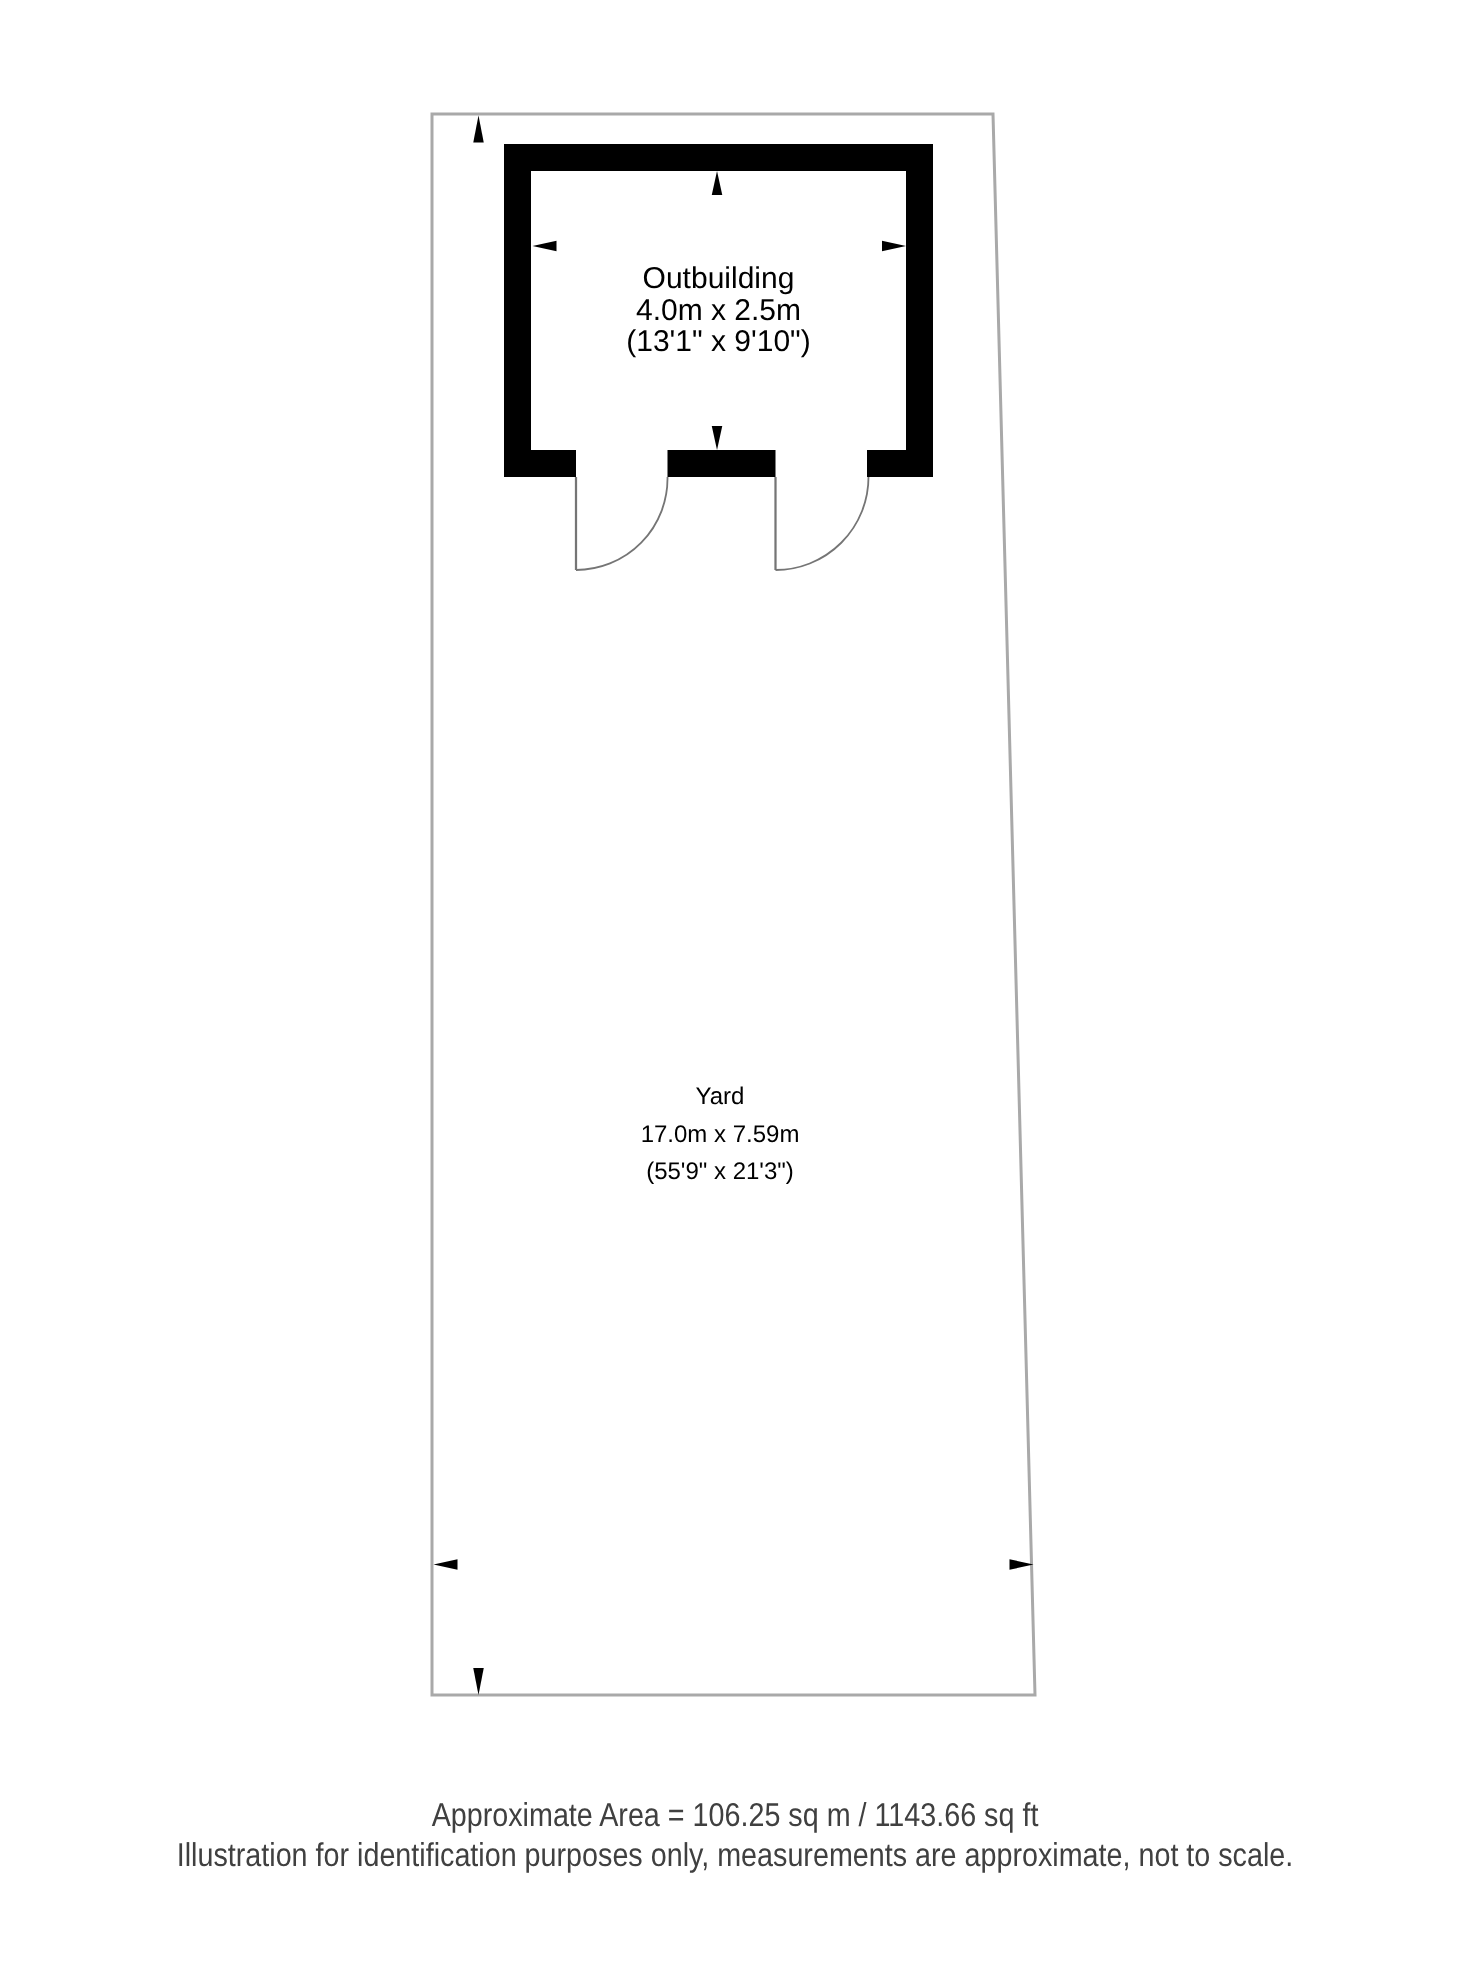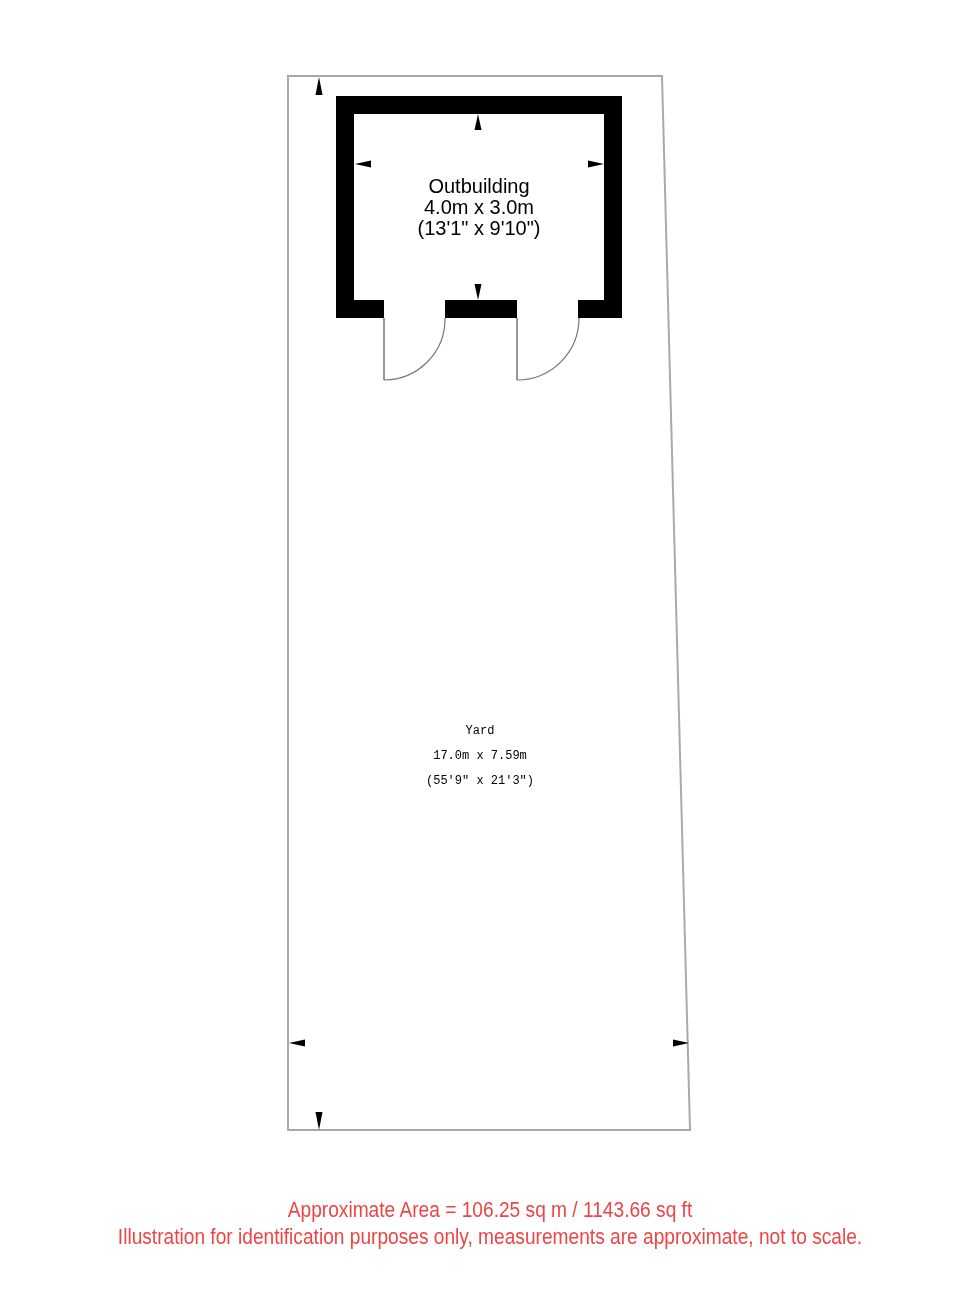--- a/index.html
+++ b/index.html
@@ -29,31 +29,30 @@
   }
   .outbuilding-label {
     left: 479px;
     top: 176px;
     font-size: 20px;
     line-height: 21px;
   }
   .yard-label {
     left: 480px;
     top: 719px;
-    font-size: 12px;
+    font-size: 16px;
     line-height: 25px;
-    font-family: Liberation Mono, monospace;
   }
   .footer {
     position: absolute;
     left: 0;
     top: 1196px;
     width: 980px;
     text-align: center;
-    color: #ef4444;
+    color: #404040;
   }
   .footer-line {
     font-size: 22px;
     line-height: 27px;
     white-space: nowrap;
     transform: scaleX(0.87);
     transform-origin: 50% 50%;
   }
 </style>
 </head>
@@ -86,21 +85,21 @@
 
     <polygon points="478,114 481.5,130 474.5,130" fill="#000000"></polygon>
     <polygon points="478,300 481.5,284 474.5,284" fill="#000000"></polygon>
 
     <polygon points="355,164 371,160.5 371,167.5" fill="#000000"></polygon>
     <polygon points="604,164 588,160.5 588,167.5" fill="#000000"></polygon>
   </svg>
 
   <div class="room-label outbuilding-label">
     <div>Outbuilding</div>
-    <div>4.0m x 3.0m</div>
+    <div>4.0m x 2.5m</div>
     <div>(13'1" x 9'10")</div>
   </div>
 
   <div class="room-label yard-label">
     <div>Yard</div>
     <div>17.0m x 7.59m</div>
     <div>(55'9" x 21'3")</div>
   </div>
 
   <div class="footer">

